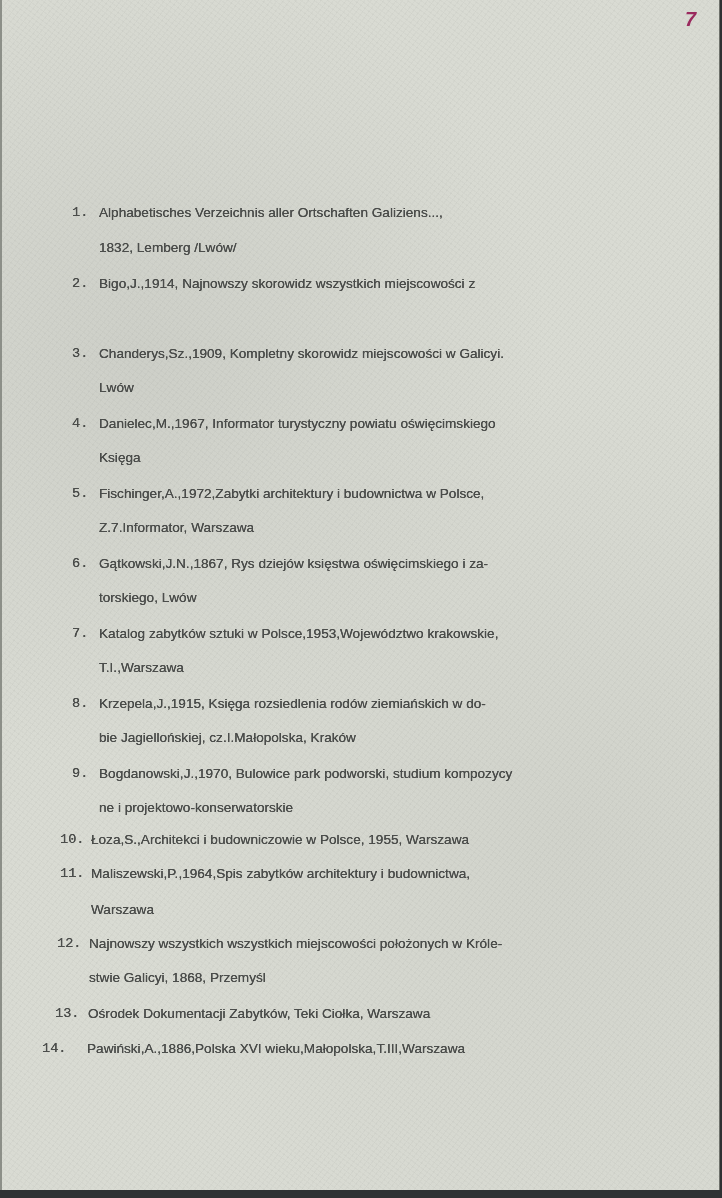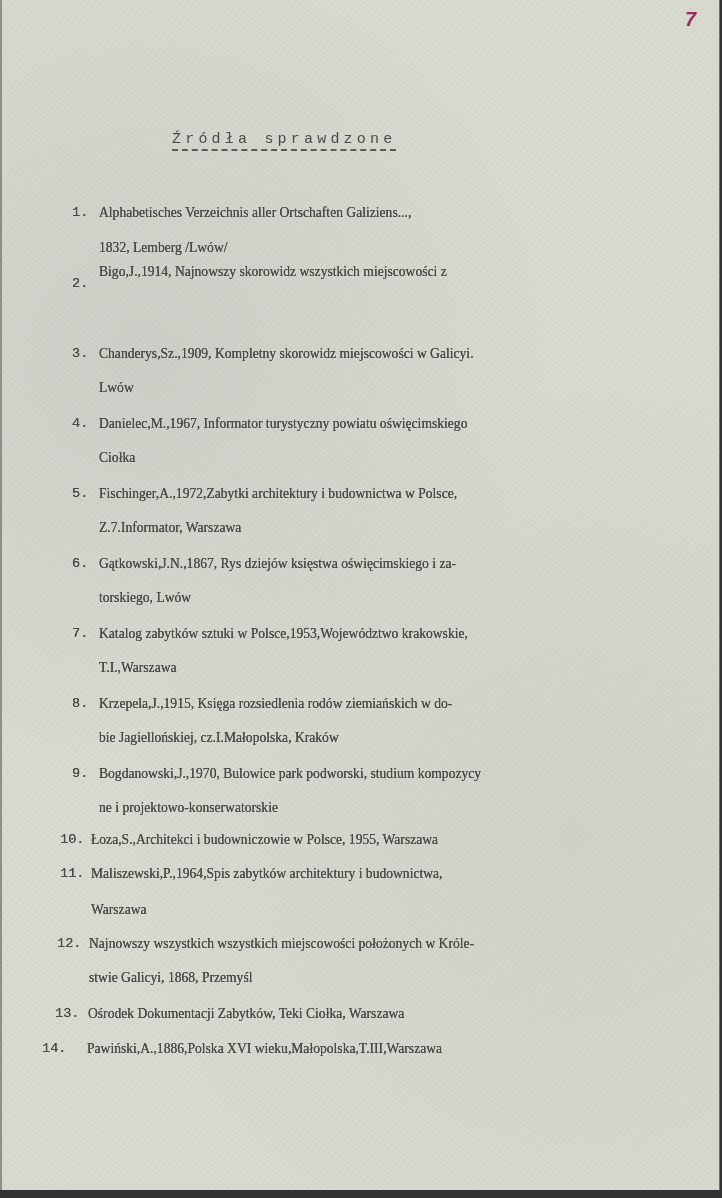--- a/index.html
+++ b/index.html
@@ -52,21 +52,21 @@
       font-size: 15px;
       letter-spacing: 4.2px;
       color: #4a4c4a;
       white-space: pre;
       border-bottom: 2px dashed #5a5c5a;
       padding-bottom: 1px;
       line-height: 16px;
     }
     .entry {
       position: absolute;
-      font-family: Liberation Serif, serif;
+      font-family: Liberation Sans, sans-serif;
       font-size: 13.6px;
       color: #4b4d4b;
       white-space: pre;
       line-height: 16px;
       text-shadow: 0 0 0.4px #3a3c3a;
     }
     .num {
       position: absolute;
       font-family: "Liberation Mono", monospace;
       font-size: 13.6px;
@@ -76,36 +76,35 @@
       text-shadow: 0 0 0.4px #3a3c3a;
     }
   </style>
 </head>
 <body>
 
 <div class="page">
 
   <div class="page-number">7</div>
 
-  <div class="title">Źródła sprawdzone</div>
 
   <div class="num" style="left:70px;top:205px">1.</div>
   <div class="entry" style="left:97px;top:205px">Alphabetisches Verzeichnis aller Ortschaften Galiziens...,</div>
   <div class="entry" style="left:97px;top:240px">1832, Lemberg /Lwów/</div>
 
   <div class="num" style="left:70px;top:276px">2.</div>
-  <div class="entry" style="left:97px;top:264px">Bigo,J.,1914, Najnowszy skorowidz wszystkich miejscowości z</div>
+  <div class="entry" style="left:97px;top:276px">Bigo,J.,1914, Najnowszy skorowidz wszystkich miejscowości z</div>
 
   <div class="num" style="left:70px;top:346px">3.</div>
   <div class="entry" style="left:97px;top:346px">Chanderys,Sz.,1909, Kompletny skorowidz miejscowości w Galicyi.</div>
   <div class="entry" style="left:97px;top:380px">Lwów</div>
 
   <div class="num" style="left:70px;top:416px">4.</div>
   <div class="entry" style="left:97px;top:416px">Danielec,M.,1967, Informator turystyczny powiatu oświęcimskiego</div>
-  <div class="entry" style="left:97px;top:450px">Ciołka</div>
+  <div class="entry" style="left:97px;top:450px">Księga</div>
 
   <div class="num" style="left:70px;top:486px">5.</div>
   <div class="entry" style="left:97px;top:486px">Fischinger,A.,1972,Zabytki architektury i budownictwa w Polsce,</div>
   <div class="entry" style="left:97px;top:520px">Z.7.Informator, Warszawa</div>
 
   <div class="num" style="left:70px;top:556px">6.</div>
   <div class="entry" style="left:97px;top:556px">Gątkowski,J.N.,1867, Rys dziejów księstwa oświęcimskiego i za-</div>
   <div class="entry" style="left:97px;top:590px">torskiego, Lwów</div>
 
   <div class="num" style="left:70px;top:626px">7.</div>

